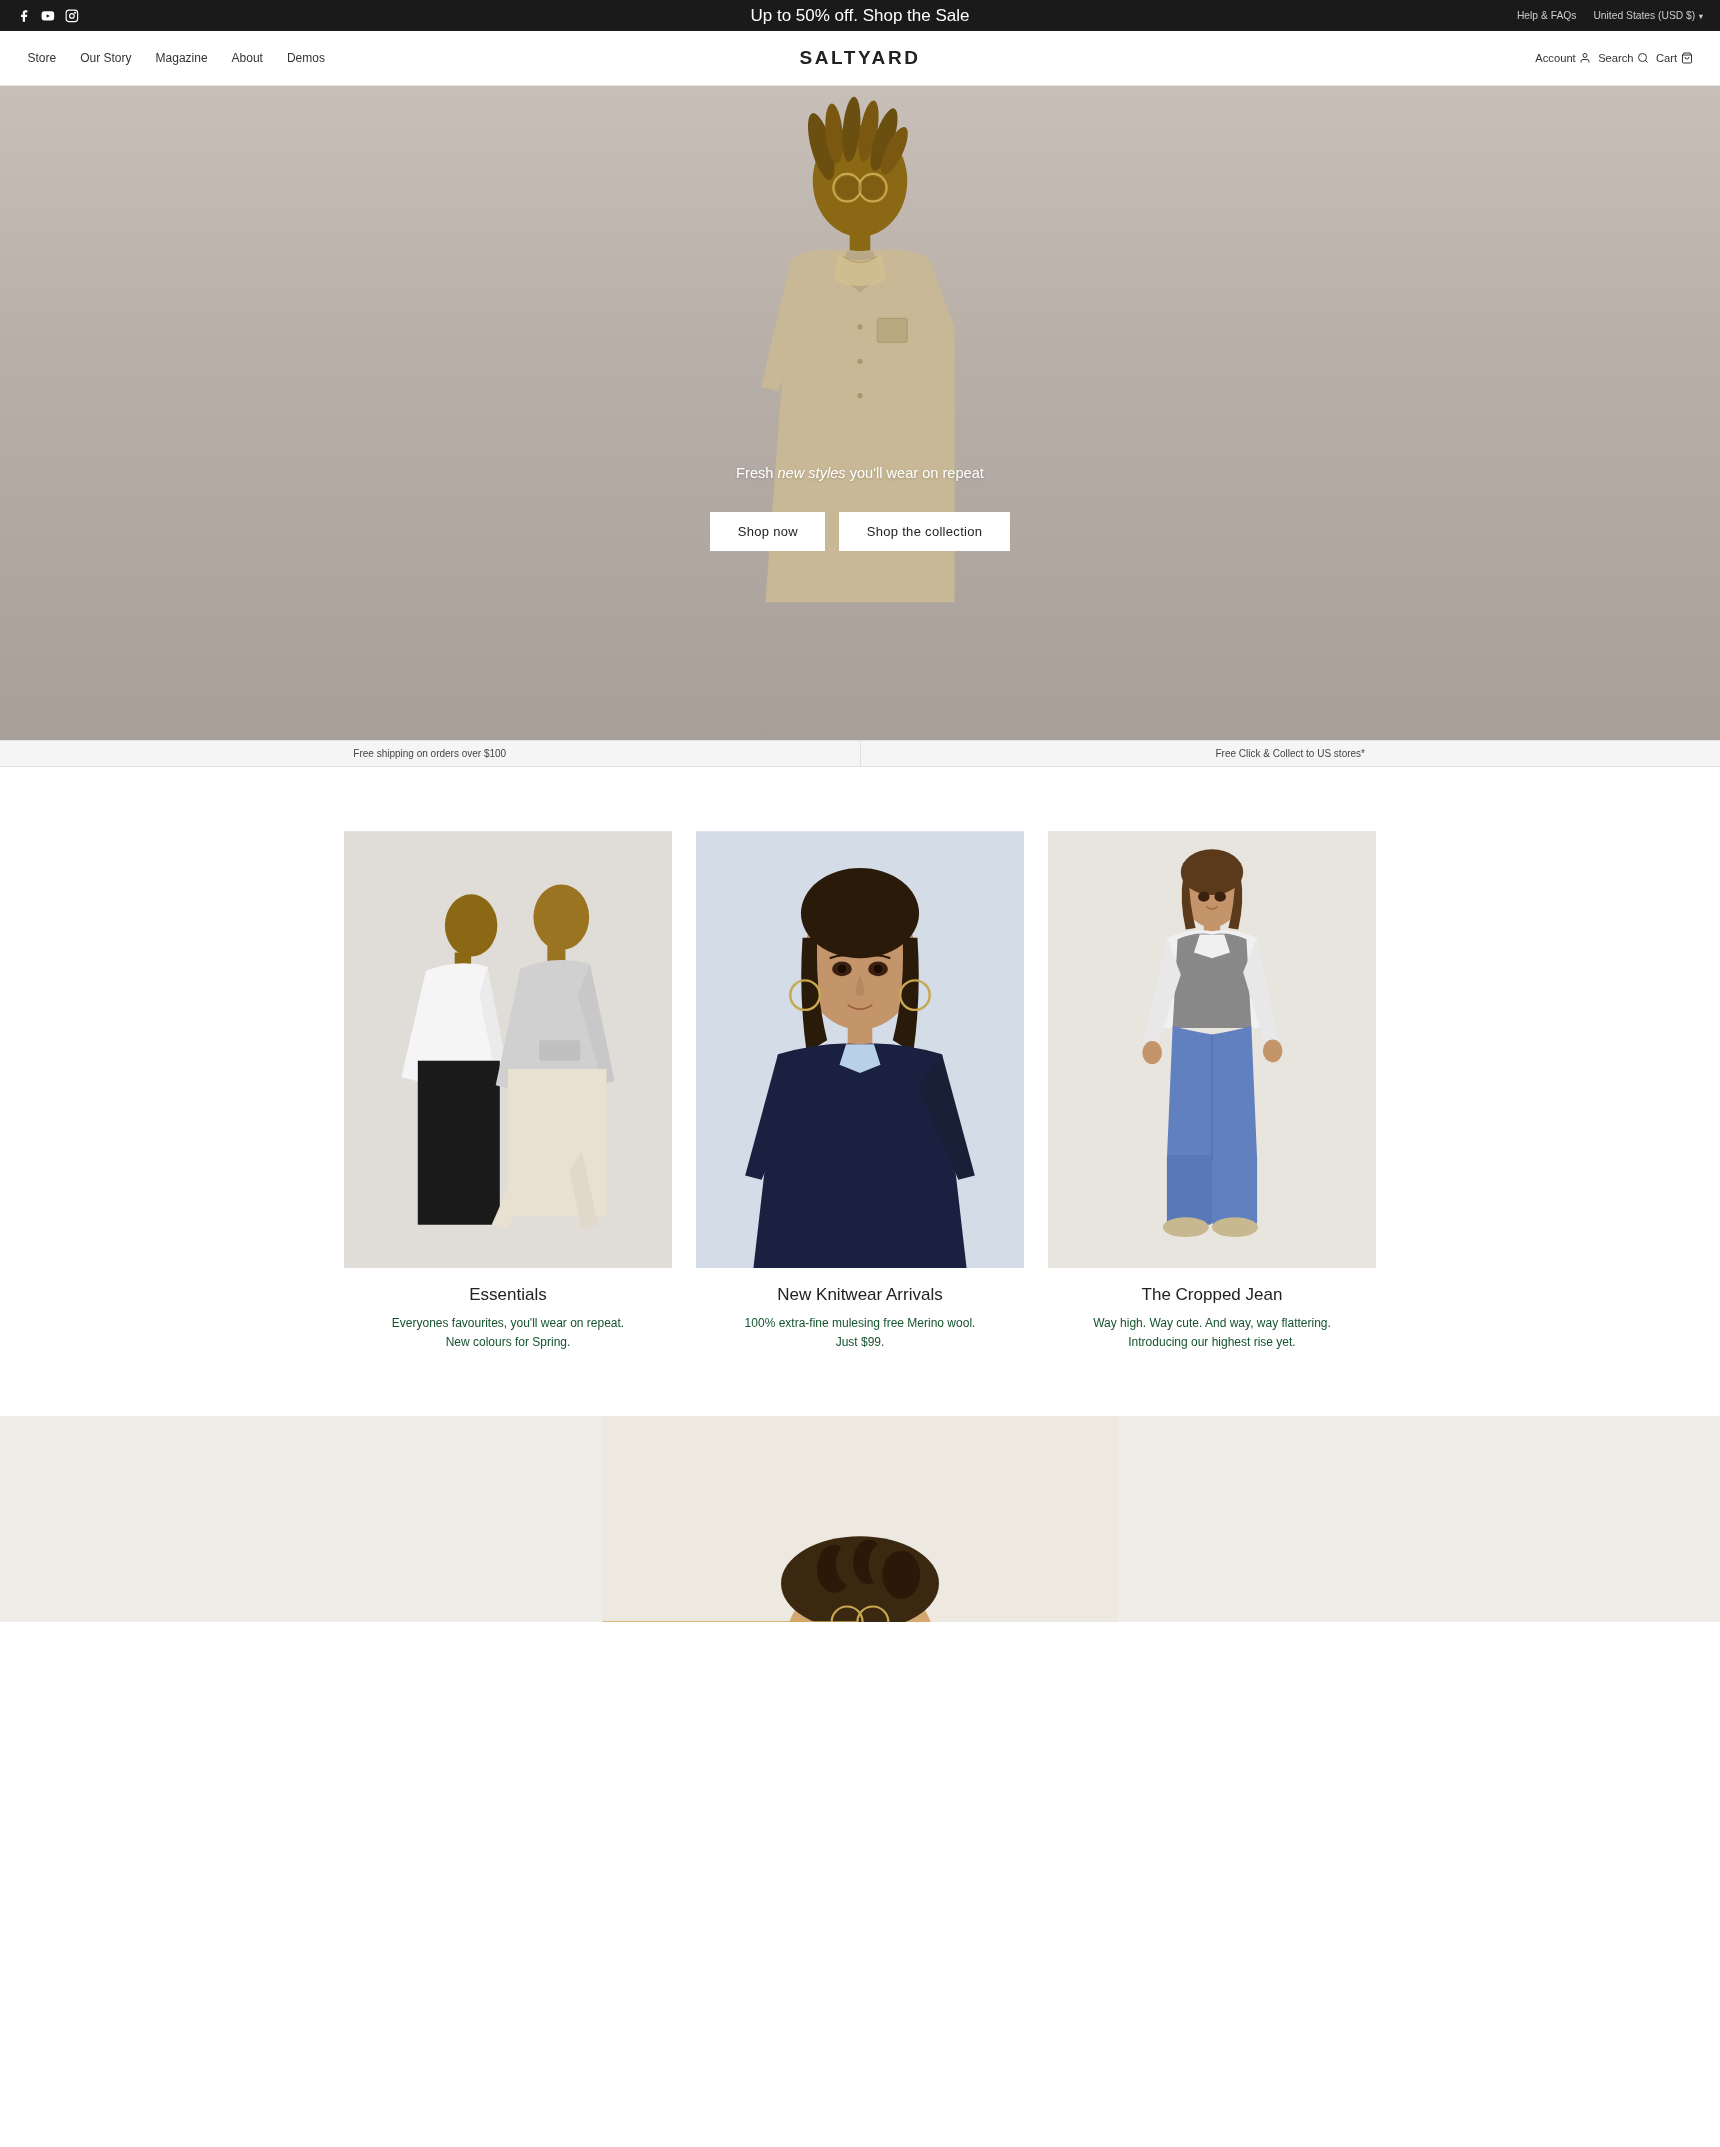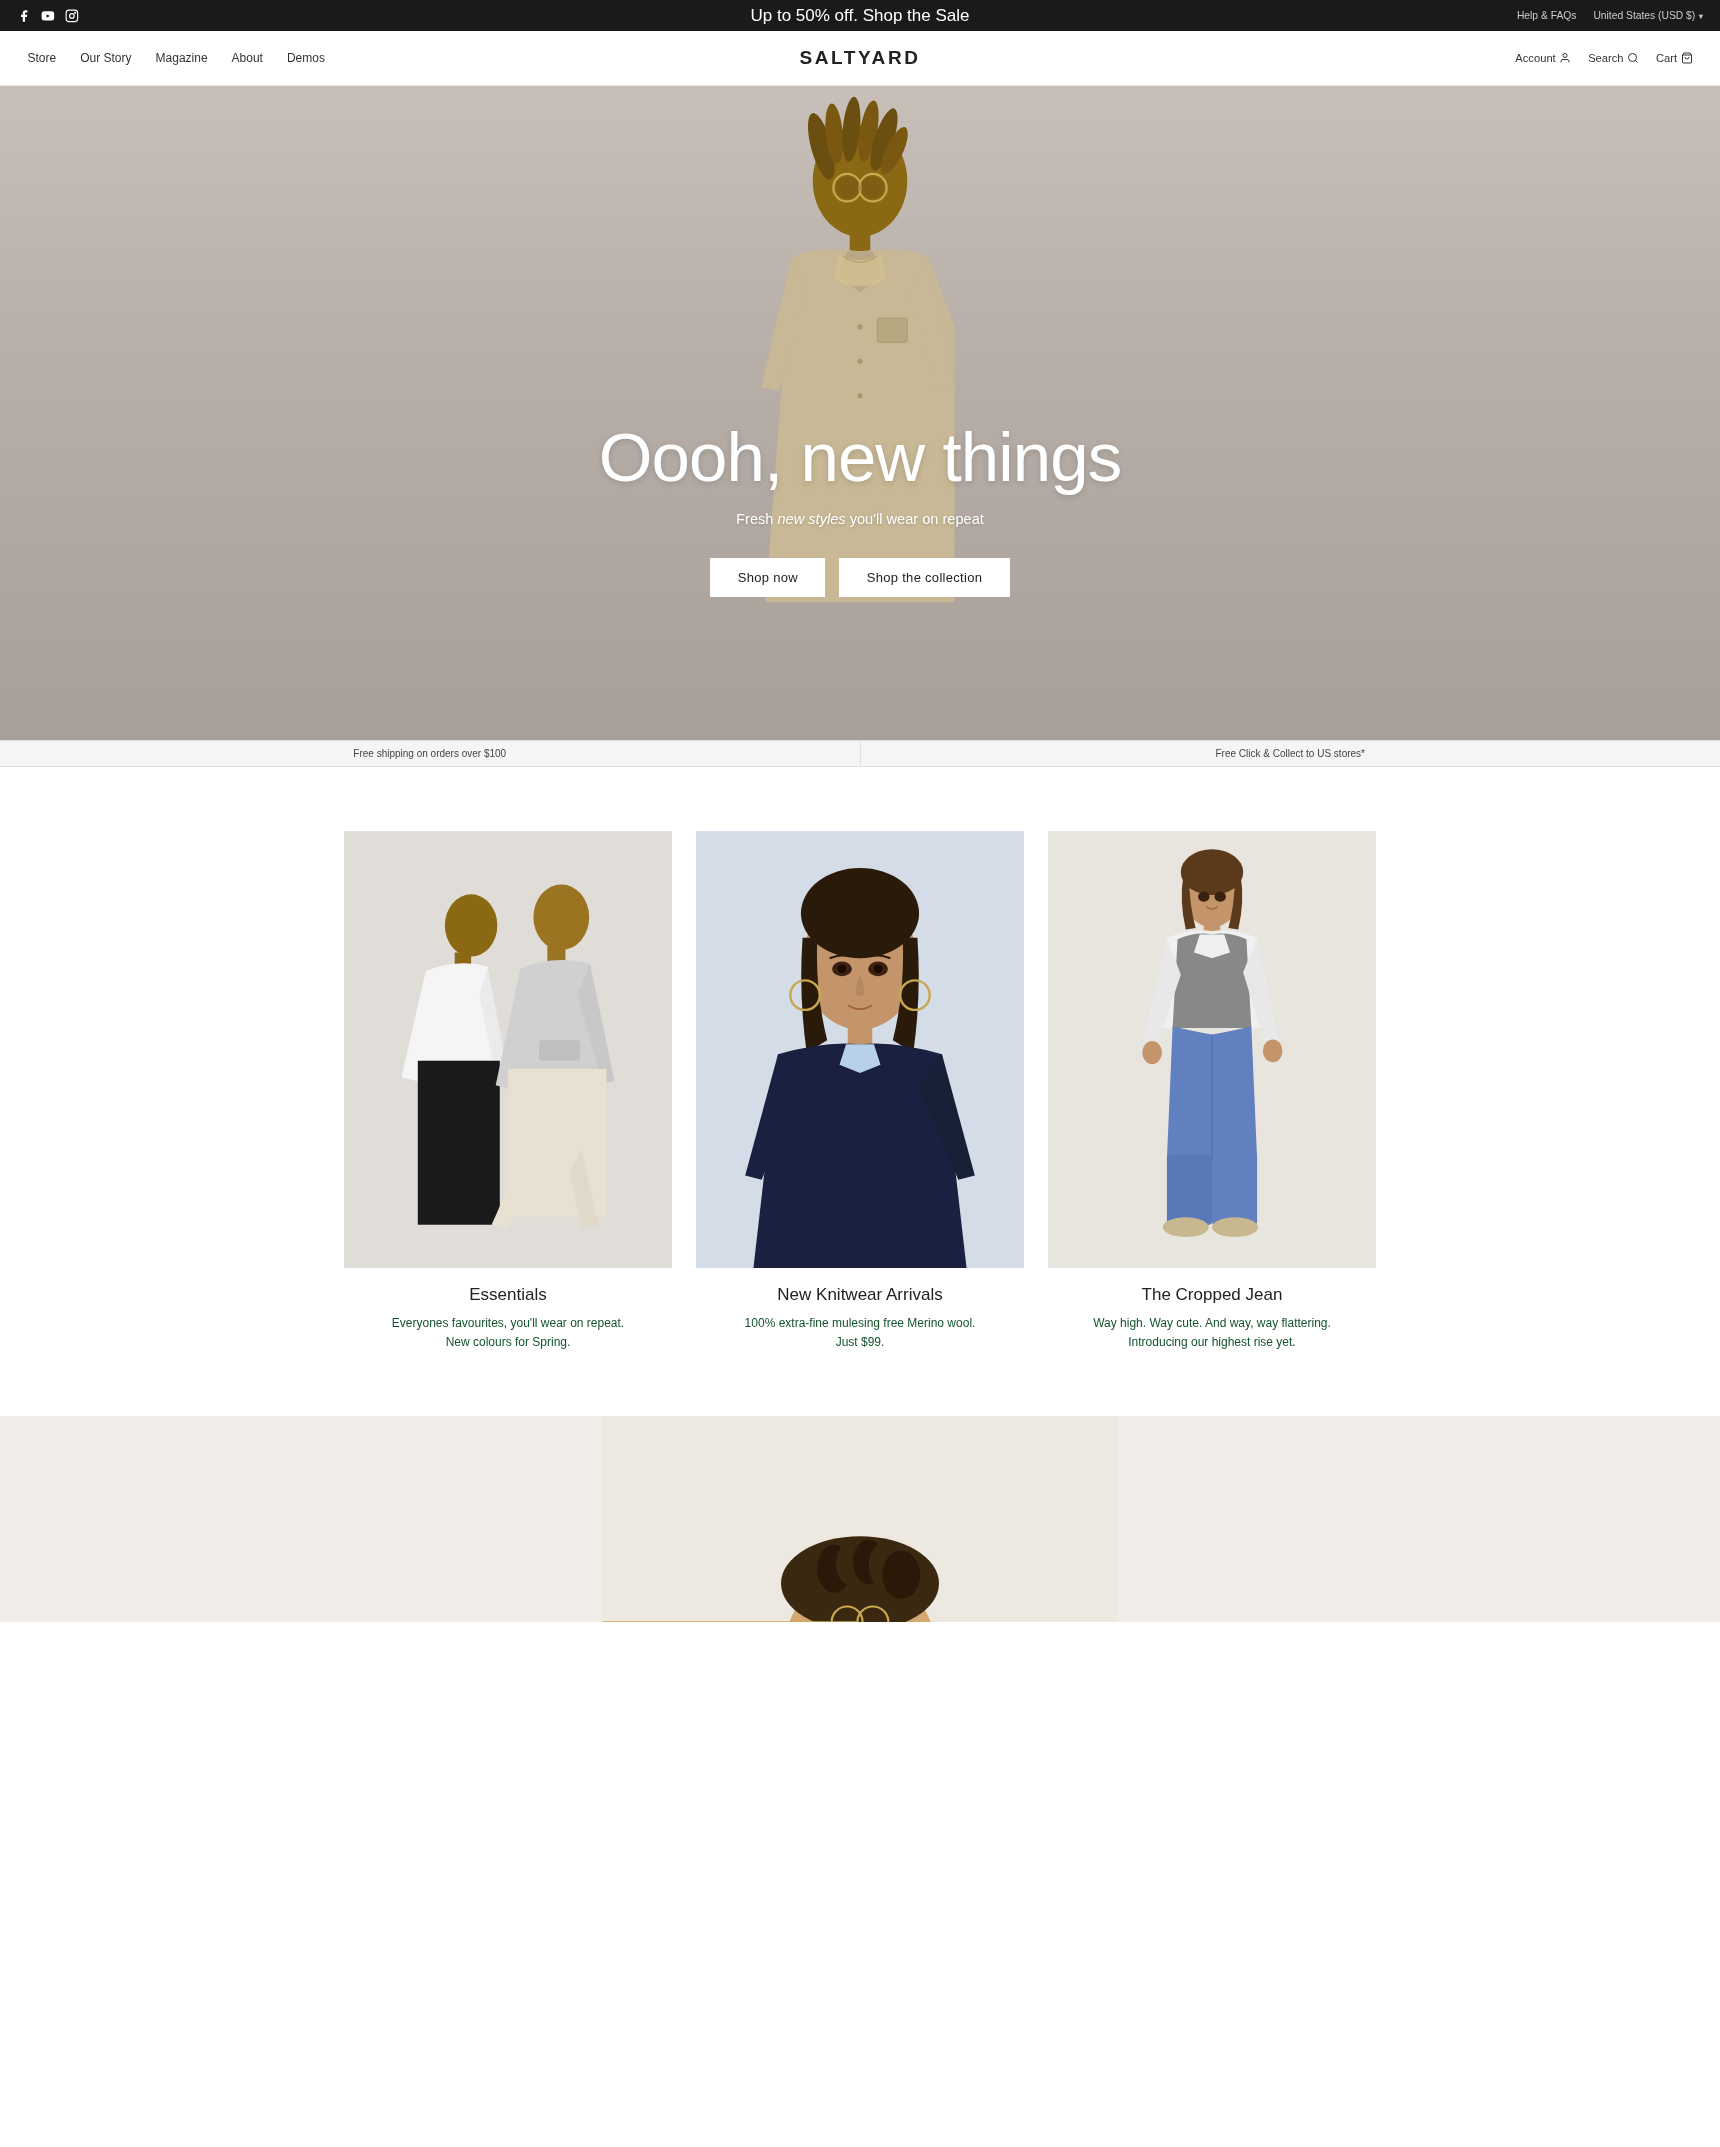--- a/index.html
+++ b/index.html
@@ -29,21 +29,21 @@
       display: flex;
       align-items: center;
       justify-content: space-between;
       padding: 0 27.5px;
       height: 55px;
       position: relative;
     }
     .nav-left { display: flex; gap: 24px; align-items: center; }
     .nav-left a { text-decoration: none; color: #333; font-size: 12px; cursor: pointer; }
     .nav-logo { position: absolute; left: 50%; transform: translateX(-50%); font-size: 19px; font-weight: 600; letter-spacing: 2.6px; color: #222; }
-    .nav-right { display: flex; gap: 17px; align-items: center; }
+    .nav-right { display: flex; gap: 7px; align-items: center; }
     .nav-right a { text-decoration: none; color: #333; font-size: 11.2px; cursor: pointer; display: flex; align-items: center; gap: 3.4px; }
 
     
     .hero {
       position: relative;
       width: 100%;
       height: 654px;
       background: linear-gradient(135deg, #c8bfb0 0%, #d4cdc4 30%, #b8b0a5 60%, #a89f95 100%);
       display: flex;
       align-items: center;
@@ -259,21 +259,20 @@
       <path d="M290 200 L320 350 L300 355 L268 240 Z" fill="#c8b896"></path>
 
       <rect x="230" y="270" width="35" height="28" rx="2" fill="#b8a880" stroke="#a89870" stroke-width="1"></rect>
 
       <path d="M185 195 Q210 210 235 195 L240 225 Q210 240 180 225 Z" fill="#d4c090" opacity="0.8"></path>
       <path d="M190 198 Q210 212 230 198" stroke="#a89060" stroke-width="1" fill="none"></path>
     </svg>
   </div>
 
   <div class="hero-content">
-    <h1 class="hero-title">Oooh, new things</h1>
     <p class="hero-subtitle">
       <span>Fresh </span><em>new styles</em><span> you'll wear on repeat</span>
     </p>
     <div class="hero-buttons">
       <button class="hero-btn">Shop now</button>
       <button class="hero-btn">Shop the collection</button>
     </div>
   </div>
 </section>
 

